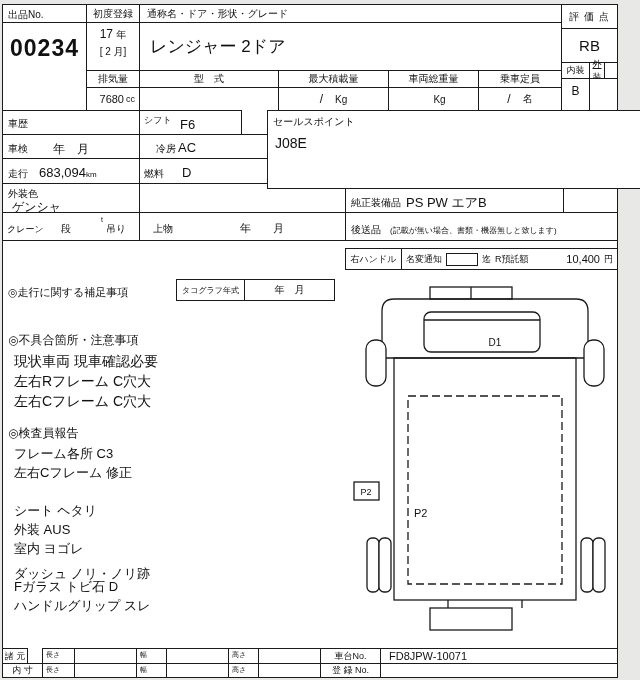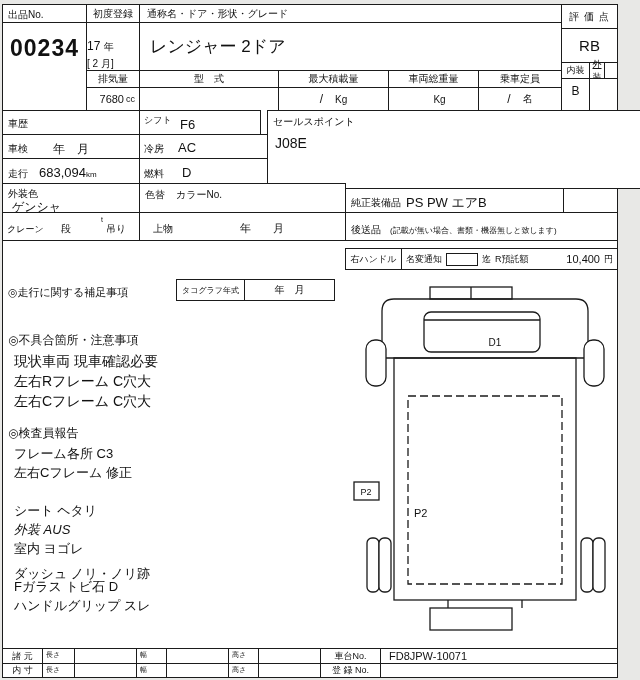--- a/index.html
+++ b/index.html
@@ -21,21 +21,21 @@
   <div class="c" style="left:2px;top:4px;width:85px;height:19px;padding:3px 0 0 5px;">
     <span>出品No.</span>
   </div>
   <div class="c" style="left:2px;top:22px;width:85px;height:89px;">
     <div style="text-align:center;padding-top:12px;font-size:23px;font-weight:bold;letter-spacing:1px;">00234</div>
   </div>
 
   <div class="c ctr" style="left:86px;top:4px;width:54px;height:19px;">
     <span>初度登録</span>
   </div>
-  <div class="c" style="left:86px;top:22px;width:54px;height:49px;text-align:left;padding-top:16px;">
+  <div class="c" style="left:86px;top:22px;width:54px;height:49px;text-align:center;padding-top:4px;">
     <div style="font-size:12px;">
       <span>17</span> <span style="font-size:10px;">年</span>
     </div>
     <div style="font-size:10px;margin-top:3px;">[ 2 月]</div>
   </div>
 
   <div class="c" style="left:139px;top:4px;width:423px;height:19px;display:flex;align-items:center;padding-left:7px;">
     <span>通称名・ドア・形状・グレード</span>
   </div>
   <div class="c" style="left:139px;top:22px;width:423px;height:49px;padding:12px 0 0 10px;font-size:17px;font-weight:500;">レンジャー 2ドア</div>
@@ -69,54 +69,50 @@
 
   <div class="c ctr" style="left:478px;top:70px;width:84px;height:18px;">乗車定員</div>
   <div class="c ctr" style="left:478px;top:87px;width:84px;height:24px;gap:12px;">
     <span style="font-size:12px;">/</span>
     <span style="font-size:10px;">名</span>
   </div>
 
   <div class="c" style="left:2px;top:110px;width:138px;height:25px;">
     <span class="lbl" style="left:5px;top:6px;">車歴</span>
   </div>
-  <div class="c" style="left:139px;top:110px;width:122px;height:25px;padding-left:48px;">
+  <div class="c" style="left:139px;top:110px;width:103px;height:25px;padding-left:48px;">
     <span class="lbl" style="left:4px;top:3px;font-size:9px;">シフト</span>
     <span class="lbl" style="left:40px;top:6px;font-size:13px;">F6</span>
   </div>
   <div class="c" style="left:267px;top:110px;width:378px;height:79px;">
     <span class="lbl" style="left:5px;top:4px;">セールスポイント</span>
     <span class="lbl" style="left:7px;top:24px;font-size:14px;">J08E</span>
   </div>
 
   <div class="c" style="left:2px;top:134px;width:138px;height:25px;">
     <span class="lbl" style="left:5px;top:7px;">車検</span>
     <span class="lbl" style="left:50px;top:6px;font-size:12px;">年　月</span>
   </div>
   <div class="c" style="left:139px;top:134px;width:129px;height:25px;">
-    <span class="lbl" style="left:4px;top:7px;">冷房</span>
+    <span class="lbl" style="left:16px;top:7px;">冷房</span>
     <span class="lbl" style="left:38px;top:5px;font-size:13px;">AC</span>
   </div>
 
   <div class="c" style="left:2px;top:158px;width:138px;height:26px;">
     <span class="lbl" style="left:5px;top:8px;">走行</span>
     <span class="lbl" style="left:36px;top:6px;font-size:13px;"><span>683,094</span><span style="font-size:8px;">km</span></span>
   </div>
   <div class="c" style="left:139px;top:158px;width:129px;height:26px;">
     <span class="lbl" style="left:4px;top:8px;">燃料</span>
     <span class="lbl" style="left:42px;top:6px;font-size:13px;">D</span>
   </div>
 
   <div class="c" style="left:2px;top:183px;width:138px;height:30px;">
     <span class="lbl" style="left:5px;top:3px;">外装色</span>
     <span class="lbl" style="left:9px;top:15px;font-size:12px;">ゲンシャ</span>
-  </div>
-  <div class="c" style="left:139px;top:183px;width:207px;height:30px;">
-    <span class="lbl" style="left:5px;top:4px;">色替</span>
-    <span class="lbl" style="left:36px;top:4px;">カラーNo.</span>
   </div>
   <div class="c" style="left:345px;top:188px;width:219px;height:25px;">
     <span class="lbl" style="left:5px;top:7px;">純正装備品</span>
     <span class="lbl" style="left:60px;top:5px;font-size:13px;">PS PW エアB</span>
   </div>
 
   <div class="c" style="left:2px;top:212px;width:138px;height:29px;">
     <span class="lbl" style="left:4px;top:10px;font-size:9px;">クレーン</span>
     <span class="lbl" style="left:58px;top:9px;">段</span>
     <span class="lbl" style="left:98px;top:3px;font-size:7px;">t</span>
@@ -147,21 +143,21 @@
 
   <div class="note" style="left:8px;top:332px;font-size:12px;">◎不具合箇所・注意事項</div>
   <div class="note" style="left:14px;top:353px;font-size:14px;">現状車両 現車確認必要</div>
   <div class="note" style="left:14px;top:373px;font-size:14px;">左右Rフレーム C穴大</div>
   <div class="note" style="left:14px;top:393px;font-size:14px;">左右Cフレーム C穴大</div>
 
   <div class="note" style="left:8px;top:425px;font-size:12px;">◎検査員報告</div>
   <div class="note" style="left:14px;top:445px;font-size:13px;">フレーム各所 C3</div>
   <div class="note" style="left:14px;top:464px;font-size:13px;">左右Cフレーム 修正</div>
   <div class="note" style="left:14px;top:502px;font-size:13px;">シート ヘタリ</div>
-  <div class="note" style="left:14px;top:521px;font-size:13px;font-style:italic;">外装 AUS</div>
+  <div class="note" style="left:14px;top:521px;font-size:13px;">外装 AUS</div>
   <div class="note" style="left:14px;top:540px;font-size:13px;">室内 ヨゴレ</div>
   <div class="note" style="left:14px;top:559px;font-size:13px;margin-top:6px;">ダッシュ ノリ・ノリ跡</div>
   <div class="note" style="left:14px;top:578px;font-size:13px;">Fガラス トビ石 D</div>
   <div class="note" style="left:14px;top:597px;font-size:13px;">ハンドルグリップ スレ</div>
 
   <svg style="position:absolute;left:348px;top:272px;" width="276" height="372" viewBox="0 0 276 372">
     <g fill="none" stroke="#1b1b1b" stroke-width="1.3">
       <rect x="82" y="15" width="82" height="12"></rect>
       <line x1="123" y1="15" x2="123" y2="27"></line>
       <path d="M34,86 L34,39 Q34,27 46,27 L228,27 Q240,27 240,39 L240,86 Z"></path>
@@ -178,21 +174,21 @@
       <line x1="100" y1="328" x2="100" y2="336"></line>
       <line x1="174" y1="328" x2="174" y2="336"></line>
       <rect x="82" y="336" width="82" height="22"></rect>
       <rect x="6" y="210" width="25" height="18" fill="#fff"></rect>
     </g>
     <text x="147" y="74" text-anchor="middle" font-size="10" fill="#111">D1</text>
     <text x="18" y="223" text-anchor="middle" font-size="9" fill="#111">P2</text>
     <text x="66" y="245" font-size="11" fill="#111">P2</text>
   </svg>
 
-  <div class="c ctr" style="left:2px;top:648px;width:41px;height:16px;font-size:9px;">諸 元</div>
+  <div class="c ctr" style="left:2px;top:648px;width:26px;height:16px;font-size:9px;">諸 元</div>
   <div class="c" style="left:42px;top:648px;width:33px;height:16px;padding:1px 0 0 3px;font-size:7px;">長さ</div>
   <div class="c" style="left:74px;top:648px;width:63px;height:16px;"></div>
   <div class="c" style="left:136px;top:648px;width:31px;height:16px;padding:1px 0 0 3px;font-size:7px;">幅</div>
   <div class="c" style="left:166px;top:648px;width:63px;height:16px;"></div>
   <div class="c" style="left:228px;top:648px;width:31px;height:16px;padding:1px 0 0 3px;font-size:7px;">高さ</div>
   <div class="c" style="left:258px;top:648px;width:63px;height:16px;"></div>
   <div class="c ctr" style="left:320px;top:648px;width:61px;height:16px;font-size:9px;">車台No.</div>
   <div class="c" style="left:380px;top:648px;width:238px;height:16px;display:flex;align-items:center;padding-left:8px;font-size:11px;">FD8JPW-10071</div>
 
   <div class="c ctr" style="left:2px;top:663px;width:41px;height:15px;font-size:9px;">内 寸</div>

